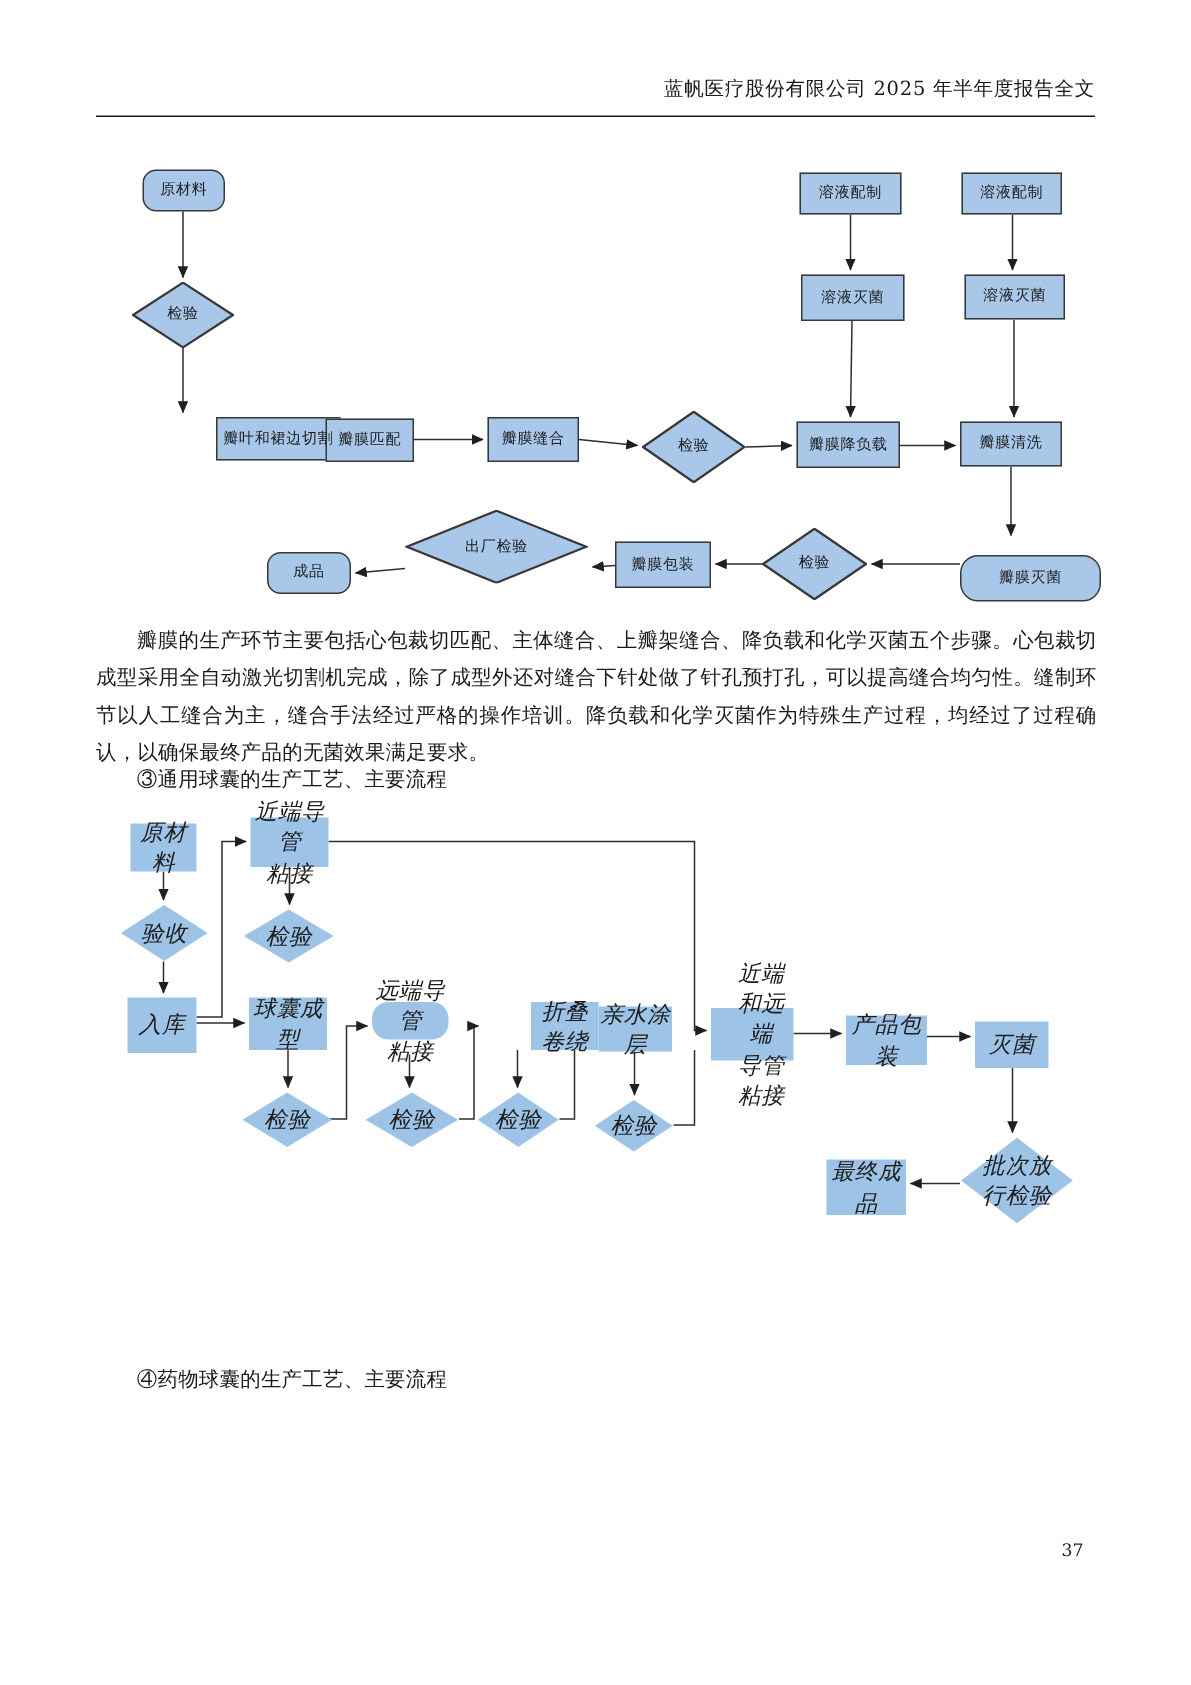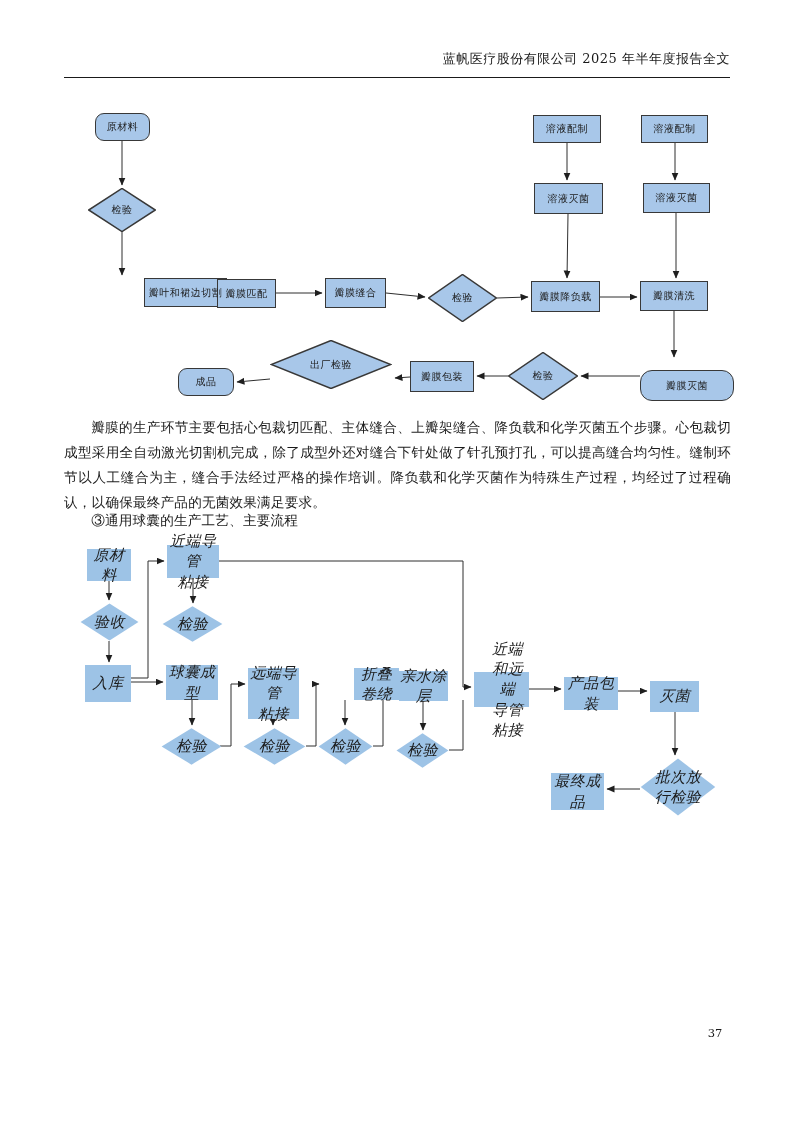--- a/index.html
+++ b/index.html
@@ -202,21 +202,21 @@
       </div>
     <div class="node f2 rect" style="left:166px;top:665px;width:52px;height:35px;">
         <span class="lbl">球囊成型</span>
       </div>
     <div class="node f2 diam" style="left:161px;top:728px;width:61px;height:37px;">
         <svg viewBox="0 0 100 100" preserveAspectRatio="none">
           <polygon points="50,1 99,50 50,99 1,50"></polygon>
         </svg>
         <span class="lbl">检验</span>
       </div>
-    <div class="node f2 rect" style="left:248px;top:668px;width:51px;height:51px;">
+    <div class="node f2 rect" style="left:248px;top:668px;width:51px;height:25px;border-radius:11px;">
         <span class="lbl">远端导管
 粘接</span>
       </div>
     <div class="node f2 diam" style="left:243px;top:728px;width:63px;height:37px;">
         <svg viewBox="0 0 100 100" preserveAspectRatio="none">
           <polygon points="50,1 99,50 50,99 1,50"></polygon>
         </svg>
         <span class="lbl">检验</span>
       </div>
     <div class="node f2 rect" style="left:322px;top:668px;width:45px;height:32px;margin-left:32px;">
@@ -252,16 +252,17 @@
           <polygon points="50,1 99,50 50,99 1,50"></polygon>
         </svg>
         <span class="lbl">批次放
 行检验</span>
       </div>
     <div class="node f2 rect" style="left:551px;top:773px;width:53px;height:37px;">
         <span class="lbl">最终成品</span>
       </div>
   </div>
 
+  <div class="subhead" style="top:908px;">④药物球囊的生产工艺、主要流程</div>
 
   <div class="pagenum">37</div>
 
 </div>
 
 </body></html>

